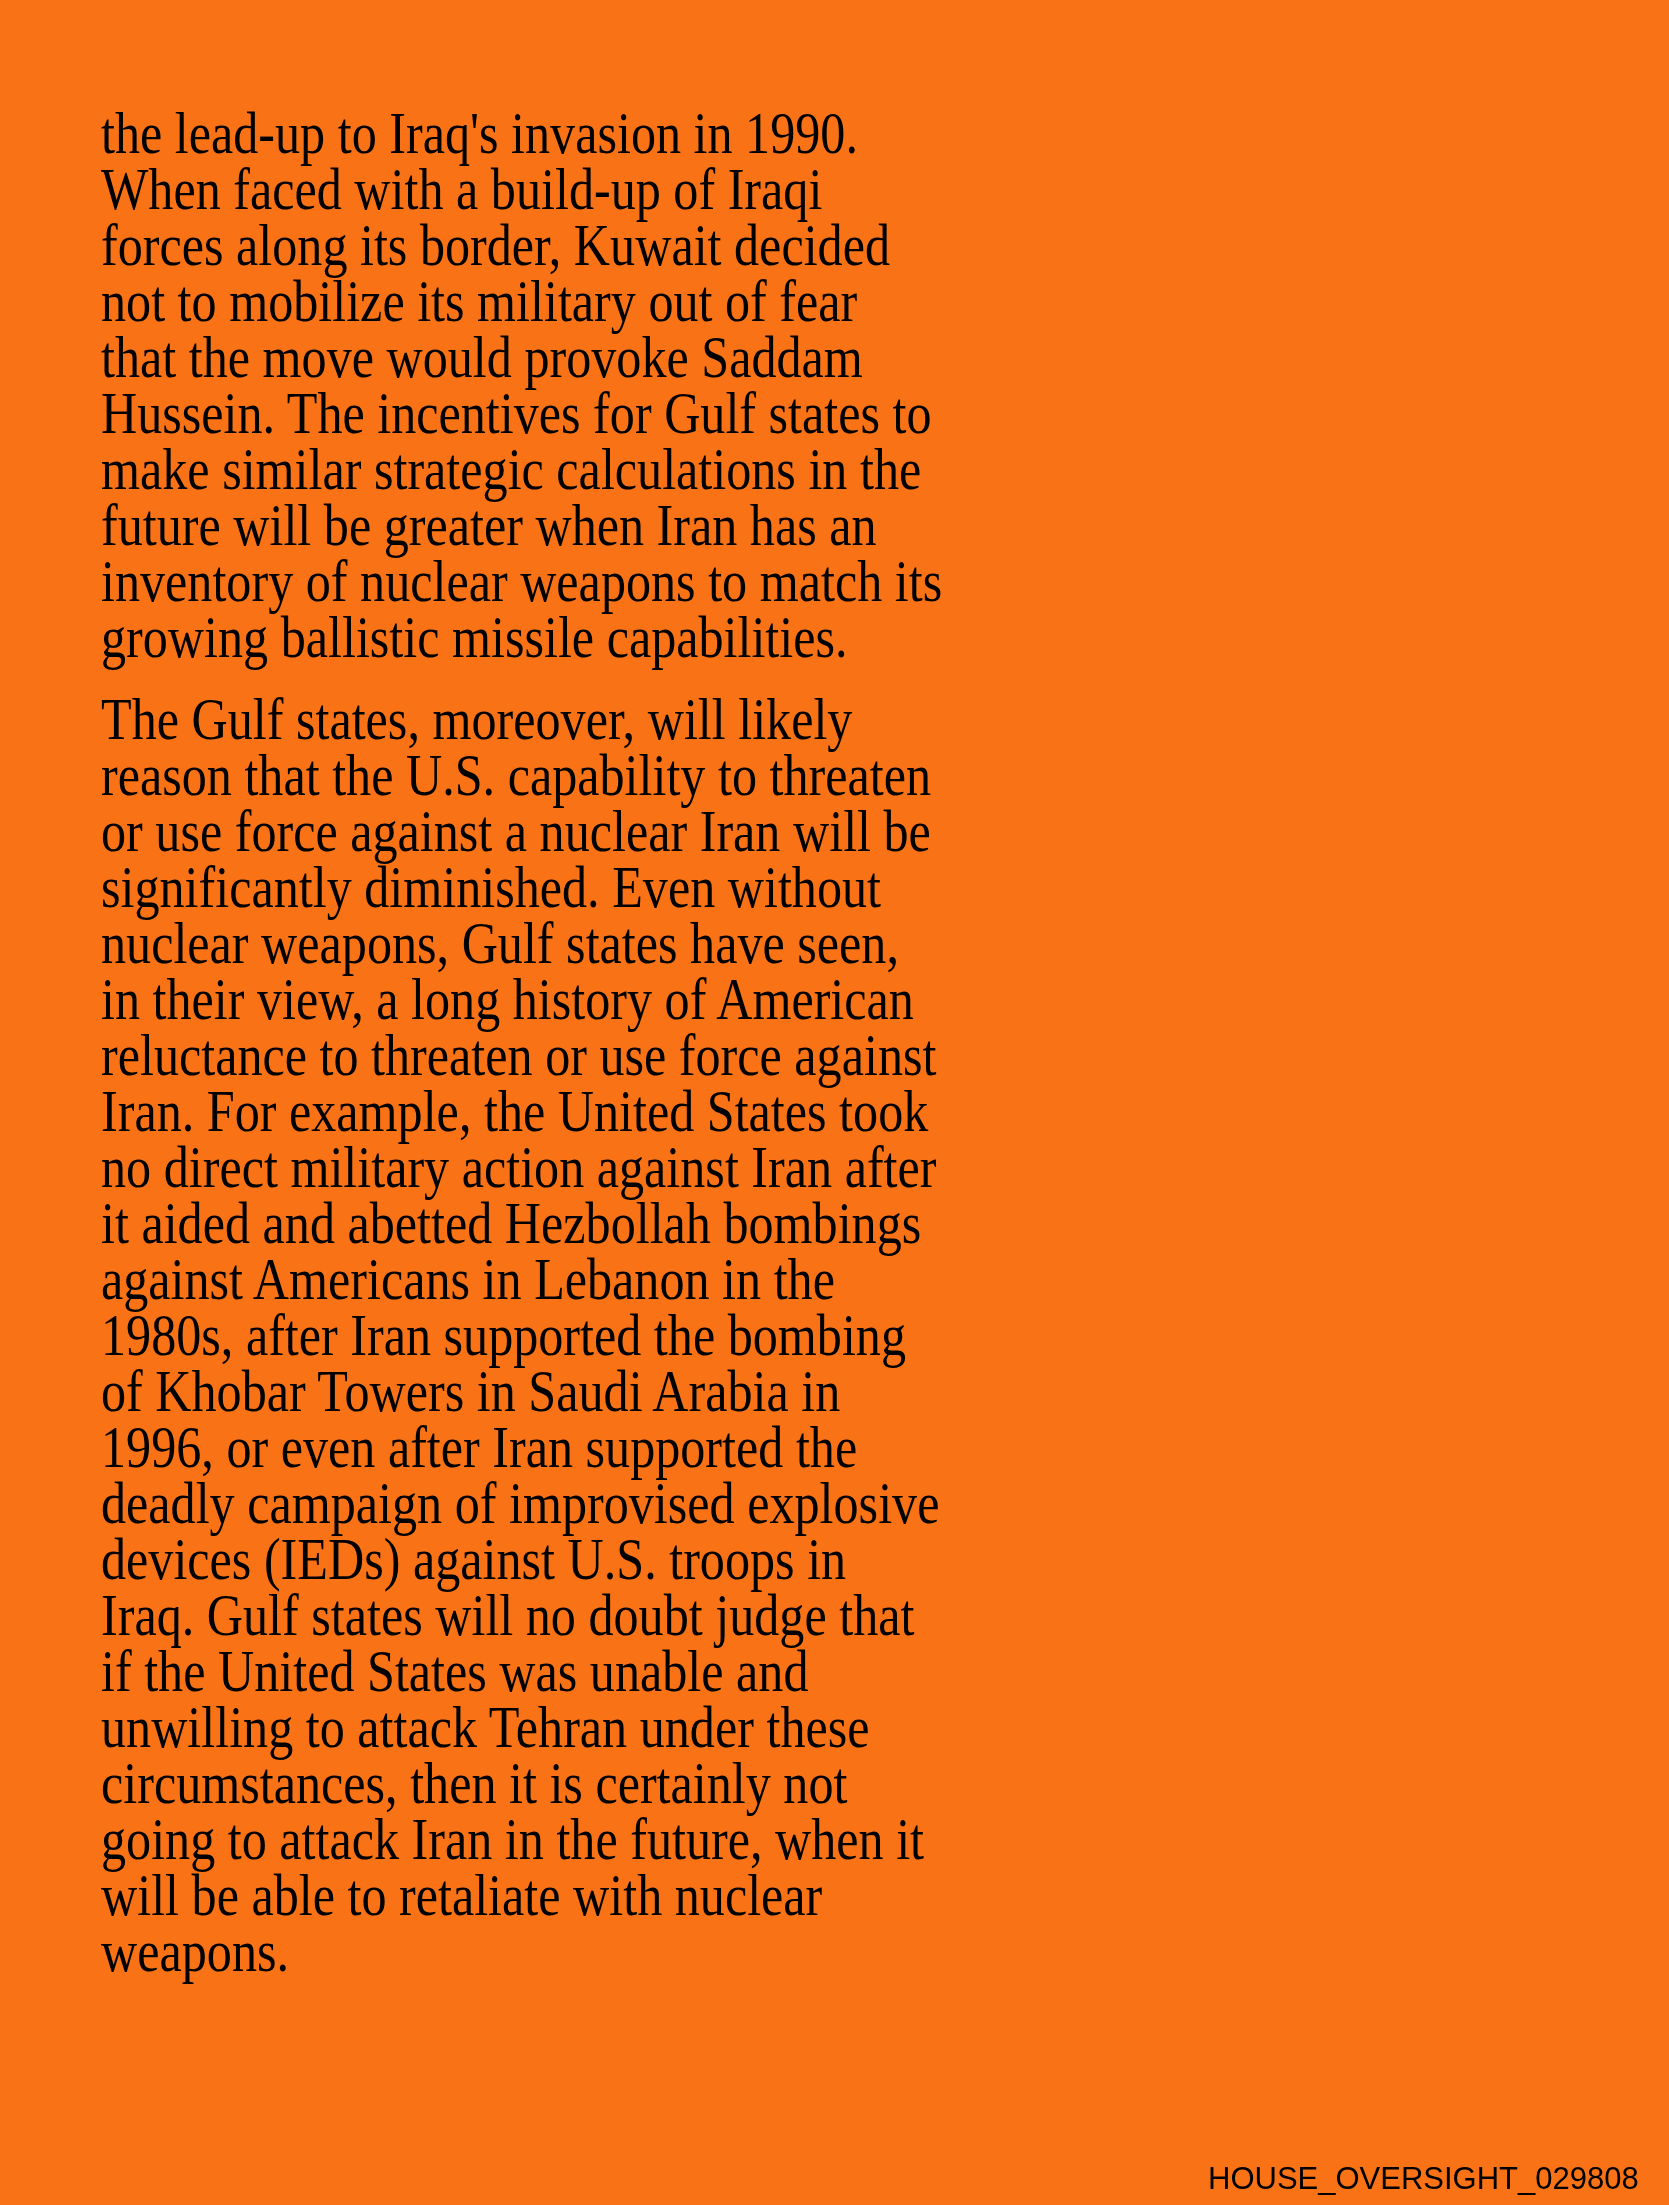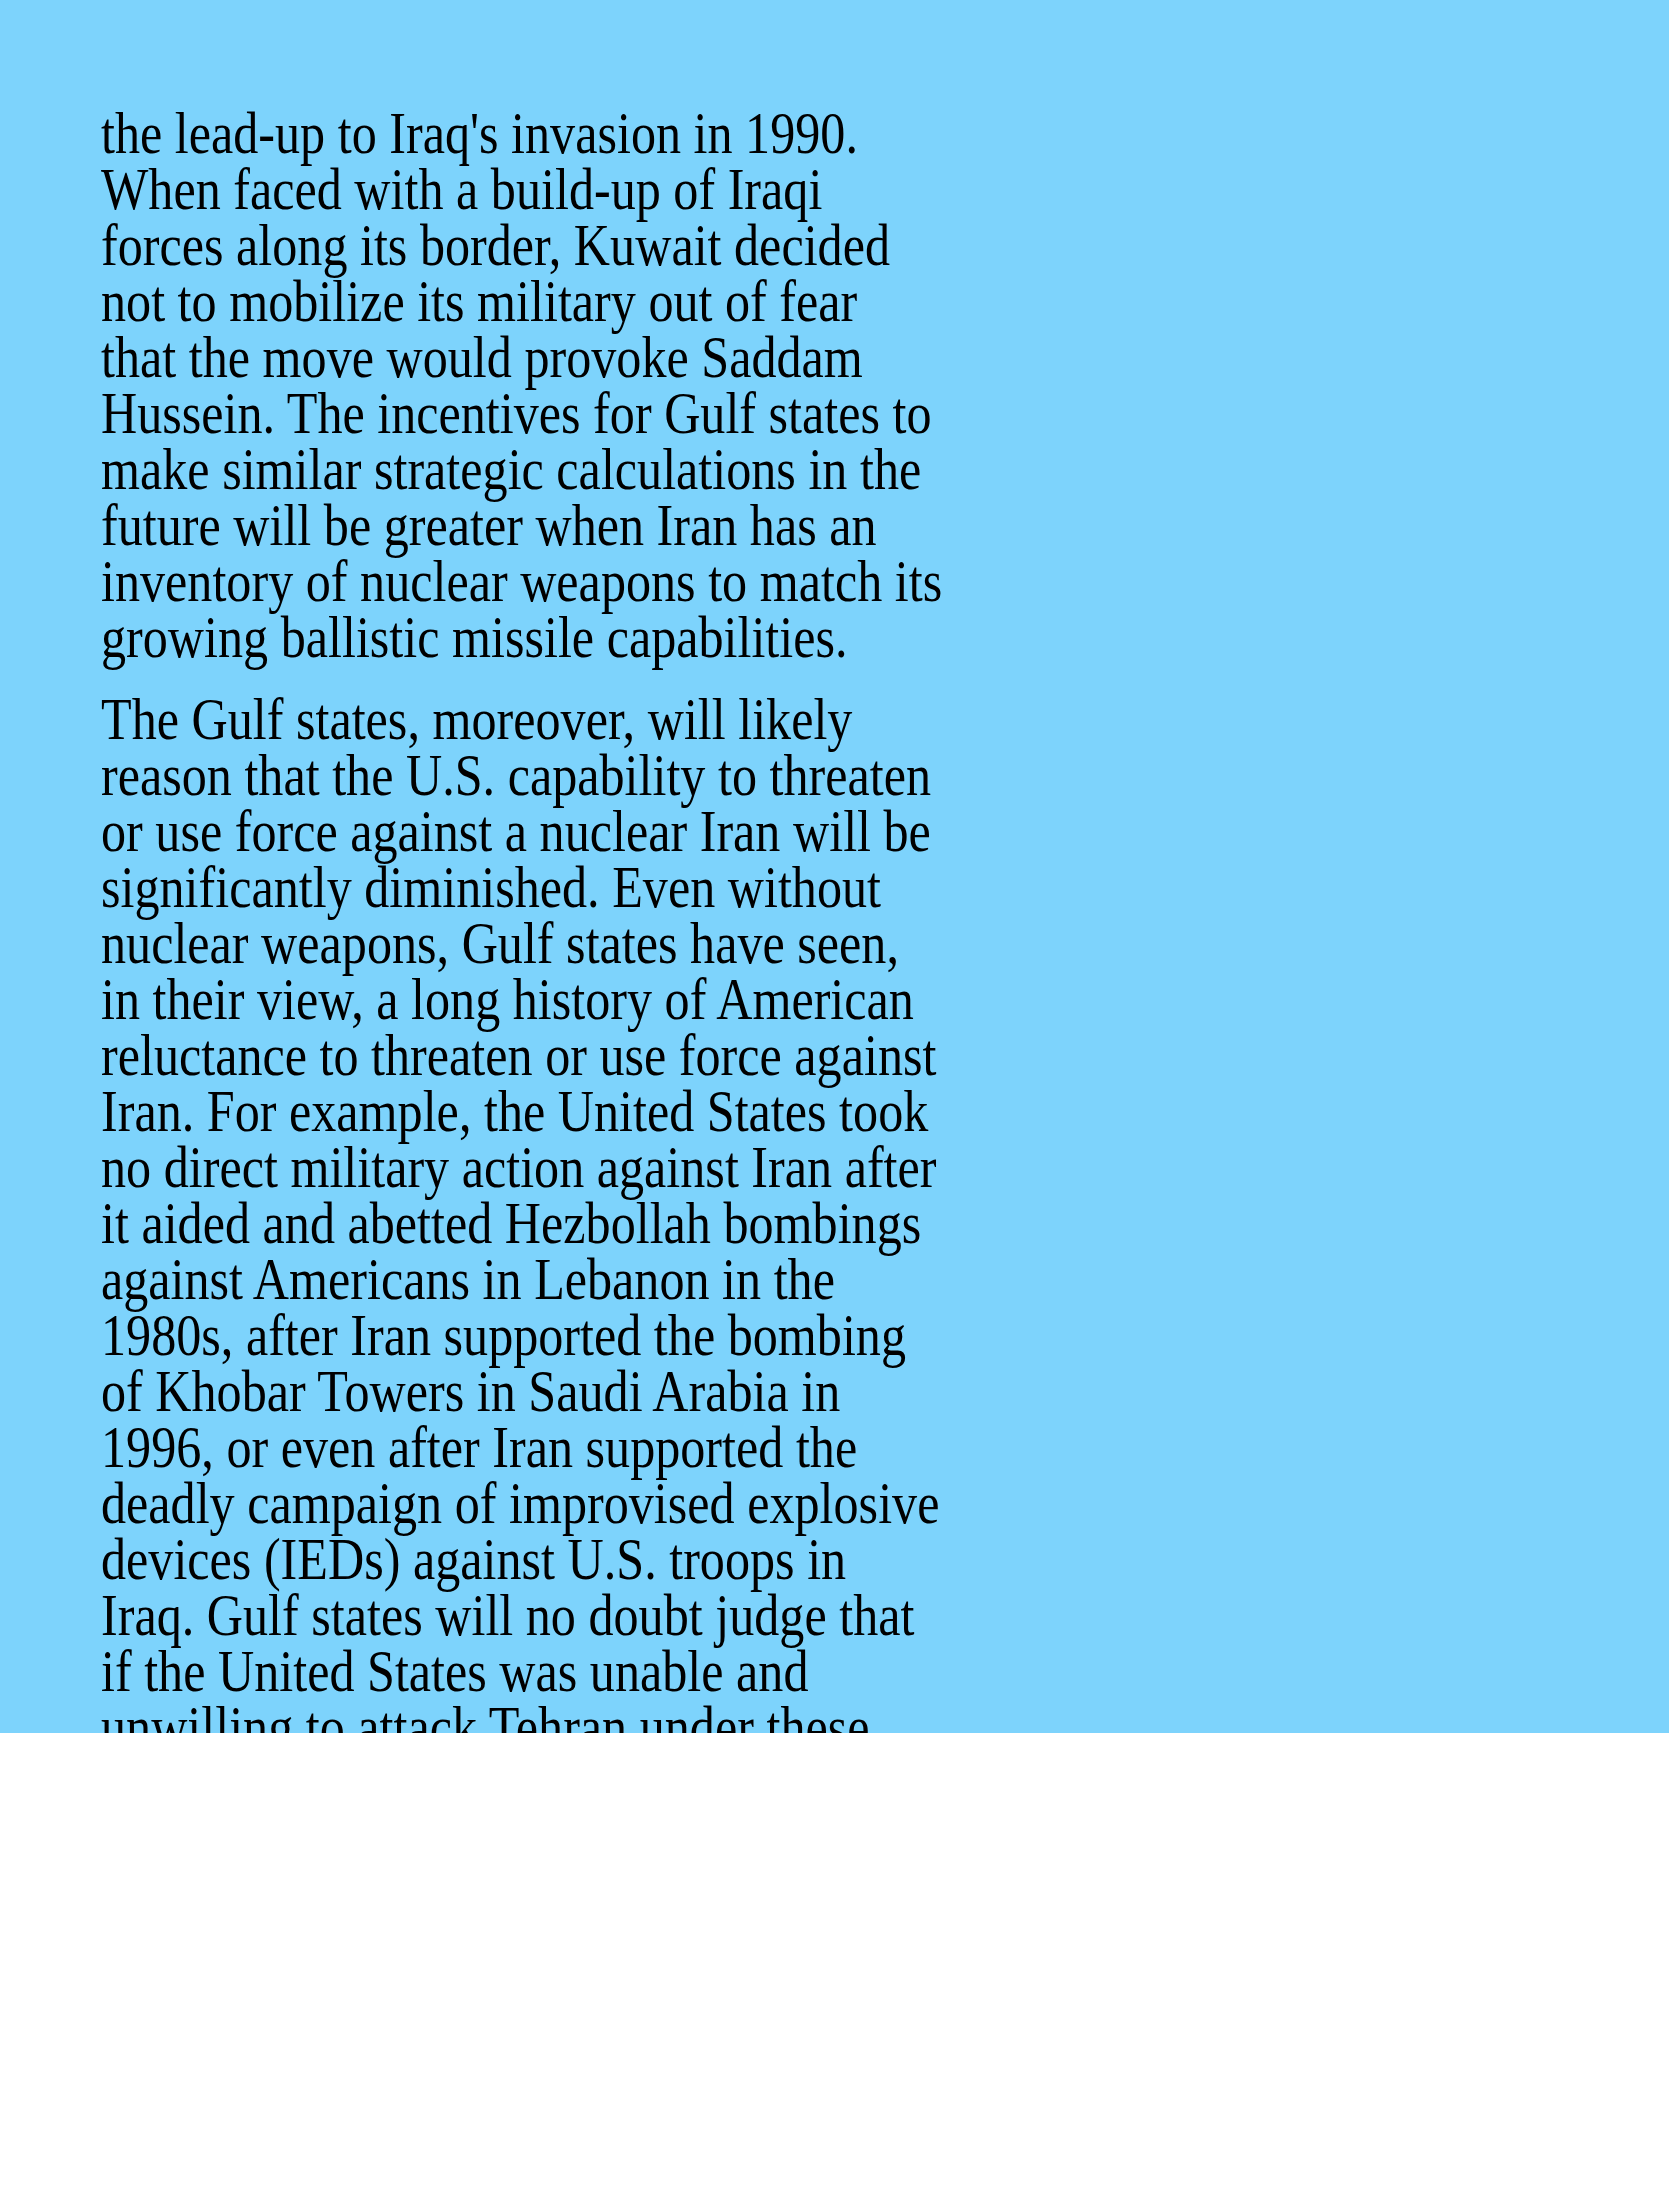--- a/index.html
+++ b/index.html
@@ -3,22 +3,22 @@
 <meta charset="utf-8">
 <style>
   html, body {
     margin: 0;
     padding: 0;
     background: #ffffff;
   }
   .page {
     position: relative;
     width: 1669px;
-    height: 1733px;
-    background: #7dd3fc;
+    height: 2205px;
+    background: #f97316;
     overflow: hidden;
   }
   .text-block {
     position: absolute;
     left: 101px;
     top: 105px;
     width: 1021px;
     transform: scaleX(0.85);
     transform-origin: 0 0;
     font-family: "Liberation Serif", serif;
@@ -74,14 +74,15 @@
 deadly campaign of improvised explosive
 devices (IEDs) against U.S. troops in
 Iraq. Gulf states will no doubt judge that
 if the United States was unable and
 unwilling to attack Tehran under these
 circumstances, then it is certainly not
 going to attack Iran in the future, when it
 will be able to retaliate with nuclear
 weapons.</p>
   </div>
+  <div class="bates">HOUSE_OVERSIGHT_029808</div>
 </div>
 
 
 </body></html>

